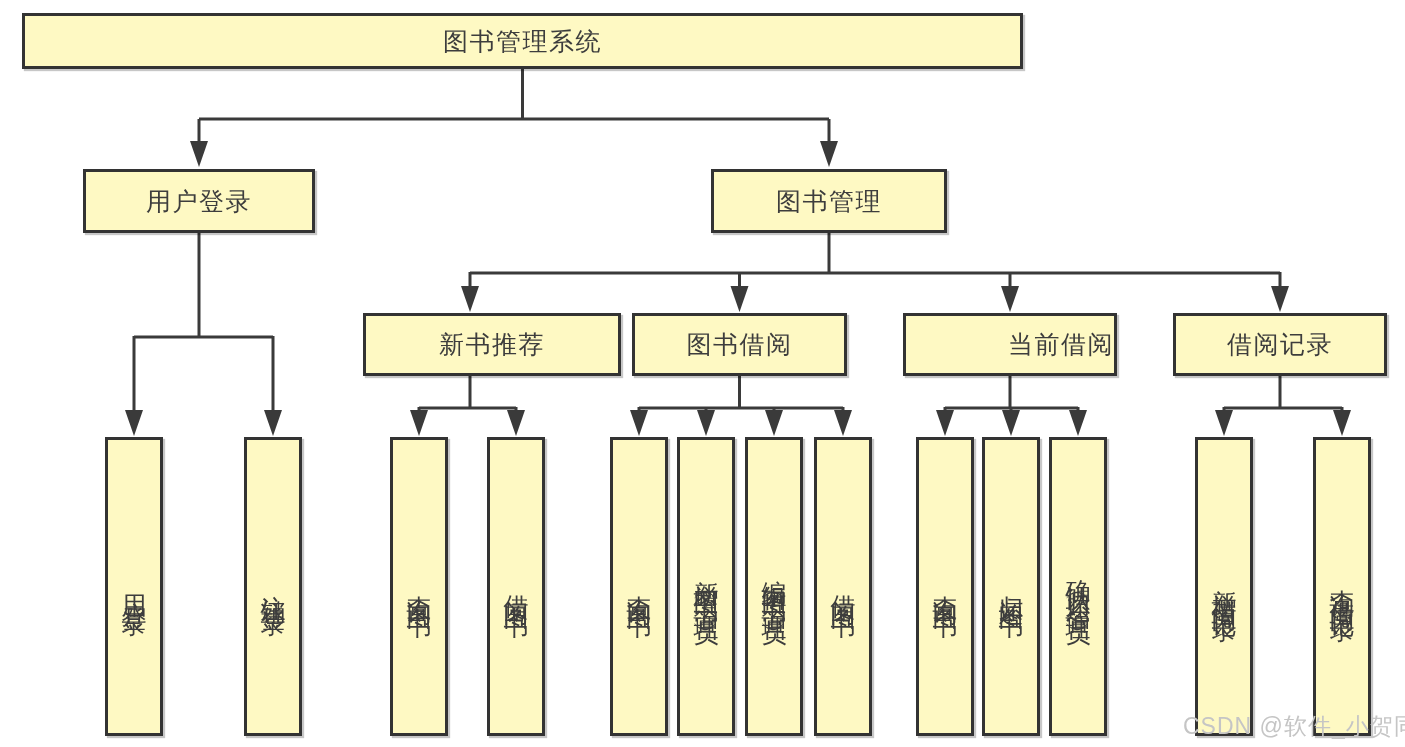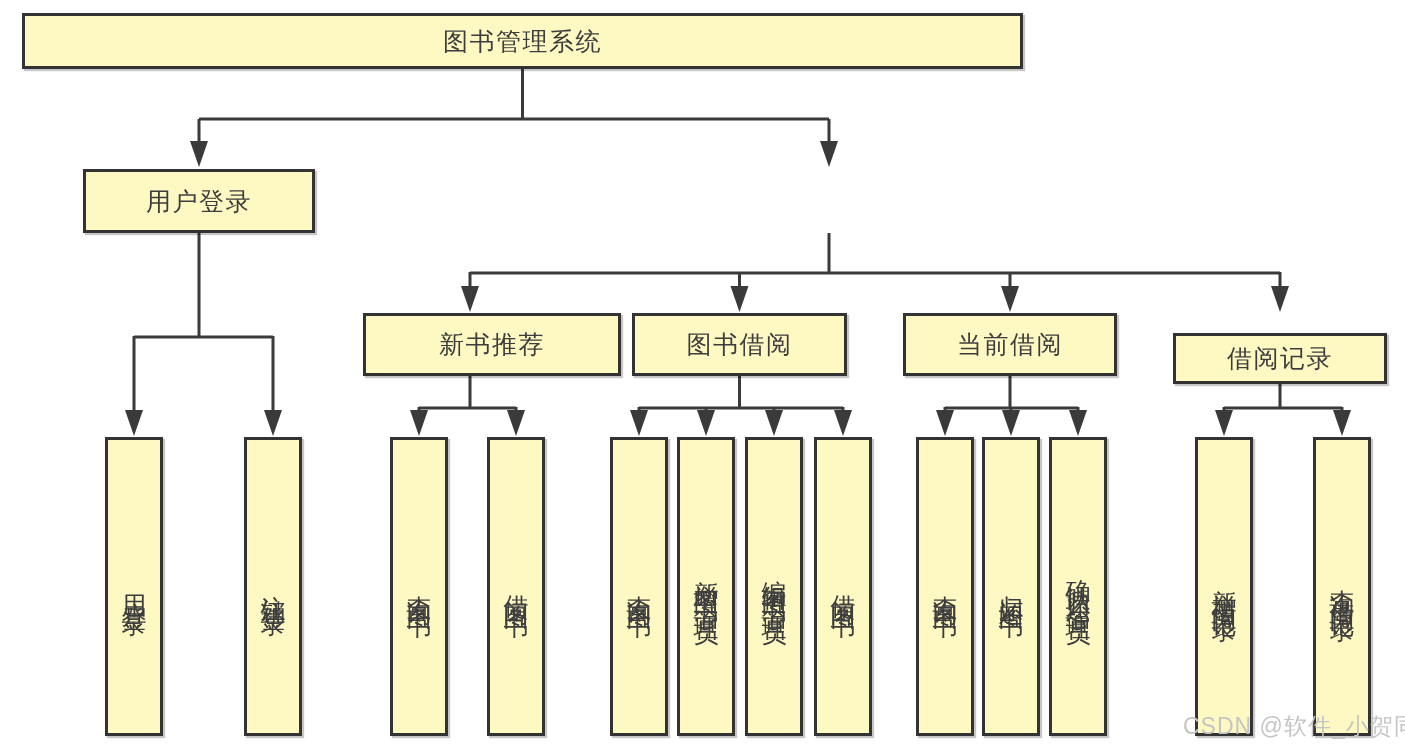--- a/index.html
+++ b/index.html
@@ -104,31 +104,34 @@
     </g>
   </svg>
 
   <div class="box" style="left:22px; top:13px; width:1001px; height:56px;">
     <span>图书管理系统</span>
   </div>
 
   <div class="box" style="left:83px; top:169px; width:232px; height:64px;">
     <span>用户登录</span>
   </div>
+  <div class="box" style="left:711px; top:169px; width:236px; height:64px;">
+    <span>图书管理</span>
+  </div>
 
   <div class="box" style="left:363px; top:313px; width:258px; height:63px;">
     <span>新书推荐</span>
   </div>
   <div class="box" style="left:632px; top:313px; width:215px; height:63px;font-family:Liberation Serif, serif;">
     <span>图书借阅</span>
   </div>
-  <div class="box" style="left:903px; top:313px; width:214px; height:63px;">
+  <div class="box" style="left:903px; top:313px; width:214px; height:63px;justify-content:flex-end;">
     <span>当前借阅</span>
   </div>
-  <div class="box" style="left:1173px; top:313px; width:214px; height:51px;margin-top:20px;">
+  <div class="box" style="left:1173px; top:313px; width:214px; height:63px;">
     <span>借阅记录</span>
   </div>
 
   <div class="box vbox" style="left:105px; top:437px; width:58px; height:299px;">
     <span class="vtext">用户登录</span>
   </div>
   <div class="box vbox" style="left:244px; top:437px; width:58px; height:299px;">
     <span class="vtext">注销登录</span>
   </div>
 

